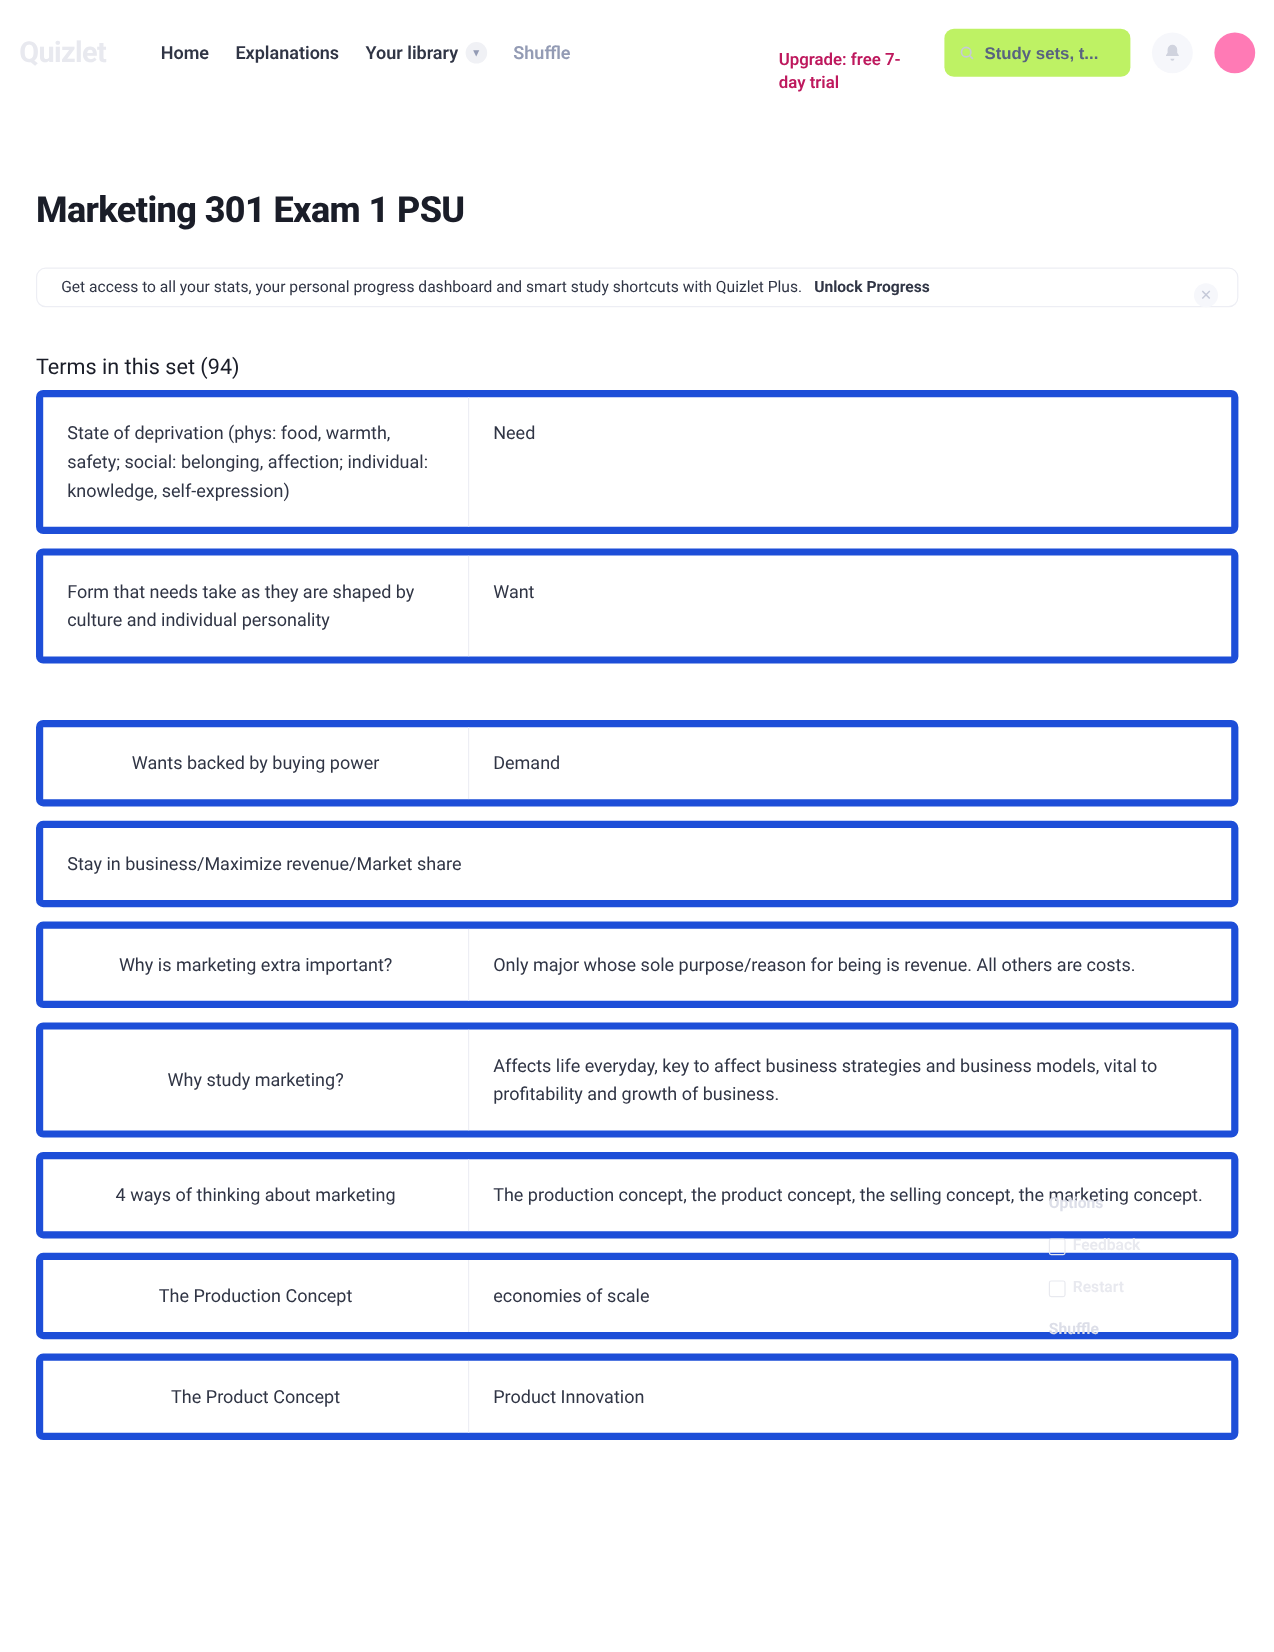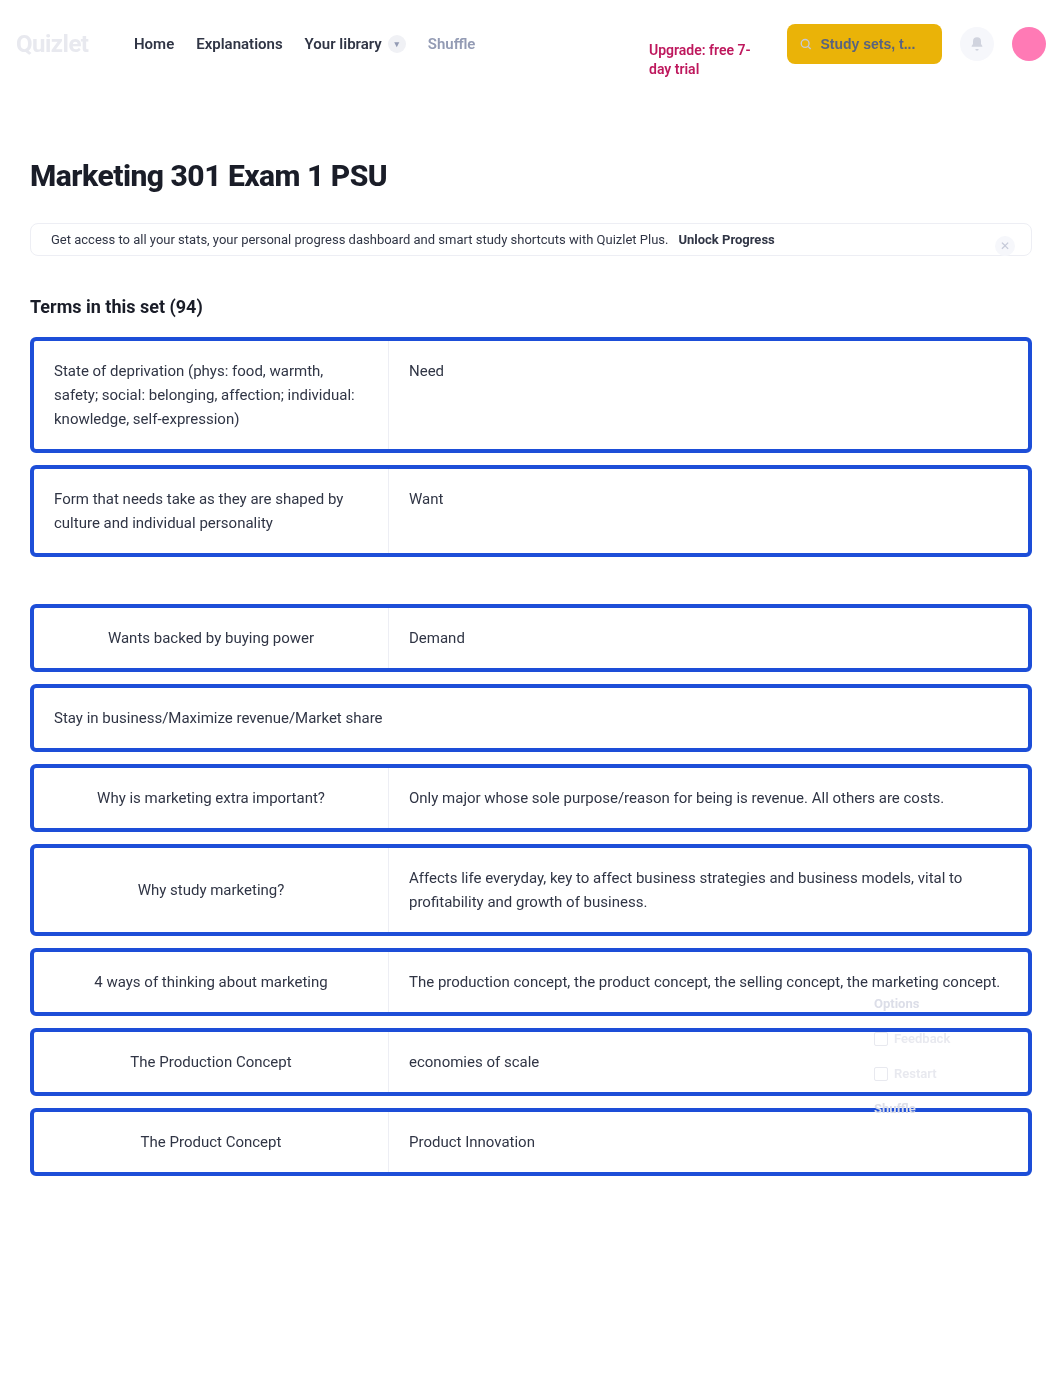--- a/index.html
+++ b/index.html
@@ -63,21 +63,21 @@
     }
     .upgrade {
       font-size: 14px;
       font-weight: 600;
       color: #be185d;
       line-height: 1.3;
       max-width: 120px;
       margin-top: 31px;
     }
     .search-wrap {
-      background: #eab308;
+      background: #bef264;
       border-radius: 8px;
       display: flex;
       align-items: center;
       padding: 0 12px;
       height: 40px;
       width: 155px;
       gap: 8px;
     }
     .search-icon {
       width: 16px;
@@ -158,27 +158,27 @@
       background: #f6f7fb;
       display: flex;
       align-items: center;
       justify-content: center;
       cursor: pointer;
       font-size: 12px;
       color: #c5c9d8;
     }
     .section-title {
       font-size: 18px;
-      font-weight: 700;
+      font-weight: 400;
       color: #1a1d28;
-      margin-bottom: 20px;
+      margin-bottom: 8px;
     }
     .card {
       display: flex;
-      border: 4px solid #1d4ed8;
+      border: 6px solid #1d4ed8;
       border-radius: 6px;
       margin-bottom: 12px;
       overflow: hidden;
     }
     .card-left {
       width: 355px;
       padding: 18px 20px;
       font-size: 15px;
       color: #303545;
       line-height: 1.6;

